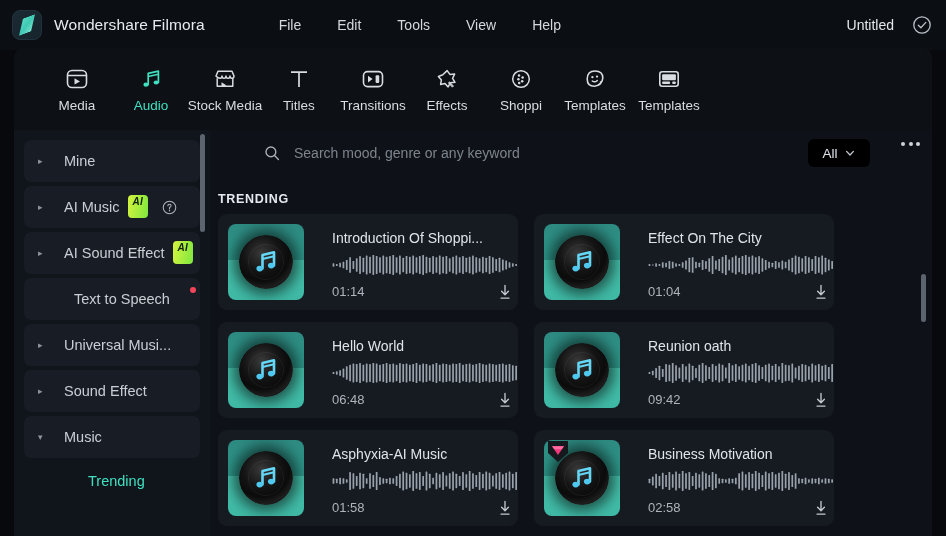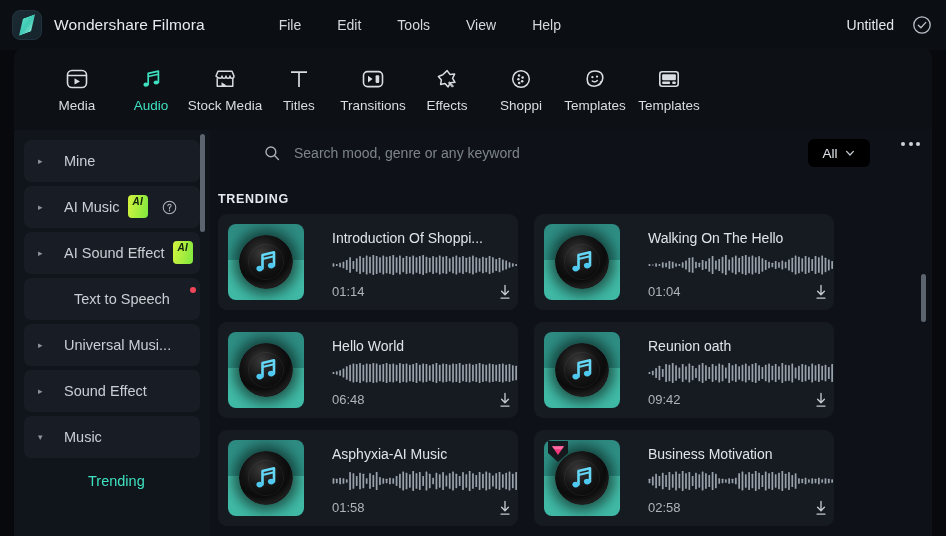--- a/index.html
+++ b/index.html
@@ -495,21 +495,21 @@
               <div class="vinyl">
                 <svg class="note" viewBox="0 0 30 30">
                   <path d="M11.5 21.5 L11.5 8.0 L23.0 5.2 L23.0 18.4" fill="none" stroke="#63d7f5" stroke-width="2.6" stroke-linejoin="round" stroke-linecap="round"></path>
                   <path d="M11.5 12.0 L23.0 9.2" fill="none" stroke="#63d7f5" stroke-width="2.2"></path>
                   <ellipse cx="8.7" cy="21.6" rx="3.3" ry="2.8" fill="#4fc8f0"></ellipse>
                   <ellipse cx="20.2" cy="18.6" rx="3.3" ry="2.8" fill="#4fc8f0"></ellipse>
                 </svg>
               </div>
             </div>
             <div class="cardinfo">
-              <div class="track-title">Walking On The Hello</div>
+              <div class="track-title">Effect On The City</div>
               <svg class="wave" viewBox="0 0 186 20">
                 <rect x="0.60" y="8.89" width="1.73" height="2.22" fill="#99a1ab" rx="0.4"></rect>
                 <rect x="3.92" y="9.40" width="1.73" height="1.20" fill="#99a1ab" rx="0.4"></rect>
                 <rect x="7.24" y="8.33" width="1.73" height="3.33" fill="#99a1ab" rx="0.4"></rect>
                 <rect x="10.56" y="8.89" width="1.73" height="2.22" fill="#99a1ab" rx="0.4"></rect>
                 <rect x="13.88" y="7.22" width="1.73" height="5.56" fill="#99a1ab" rx="0.4"></rect>
                 <rect x="17.21" y="7.78" width="1.73" height="4.44" fill="#99a1ab" rx="0.4"></rect>
                 <rect x="20.53" y="6.11" width="1.73" height="7.78" fill="#99a1ab" rx="0.4"></rect>
                 <rect x="23.85" y="6.67" width="1.73" height="6.67" fill="#99a1ab" rx="0.4"></rect>
                 <rect x="27.17" y="8.33" width="1.73" height="3.33" fill="#99a1ab" rx="0.4"></rect>

